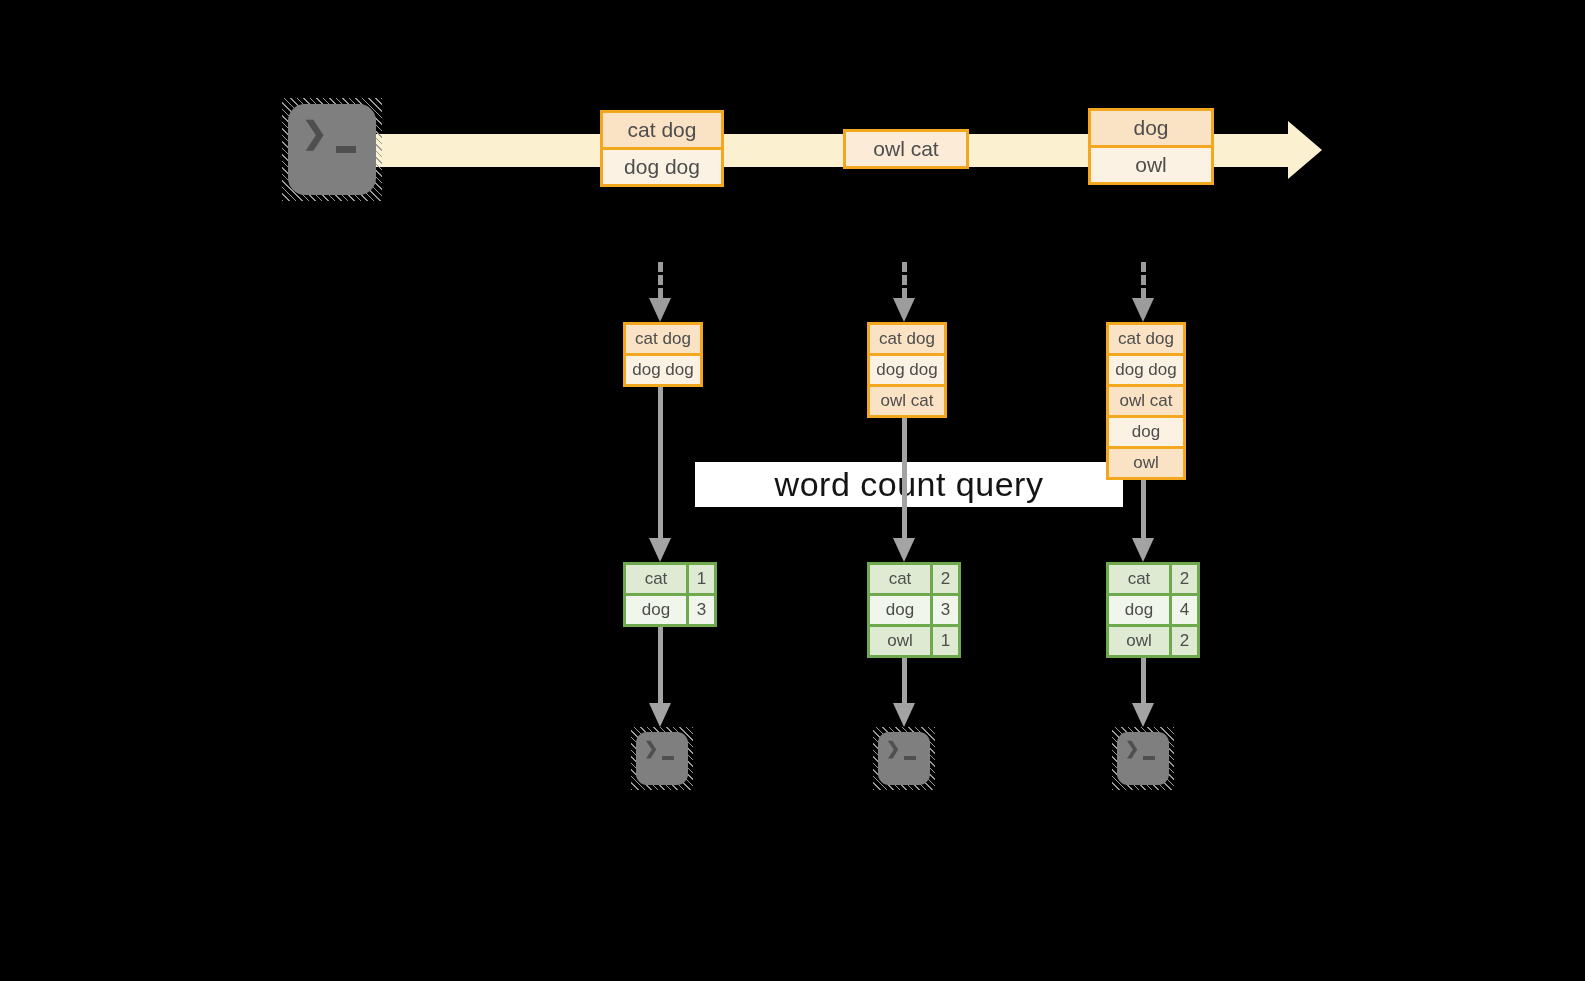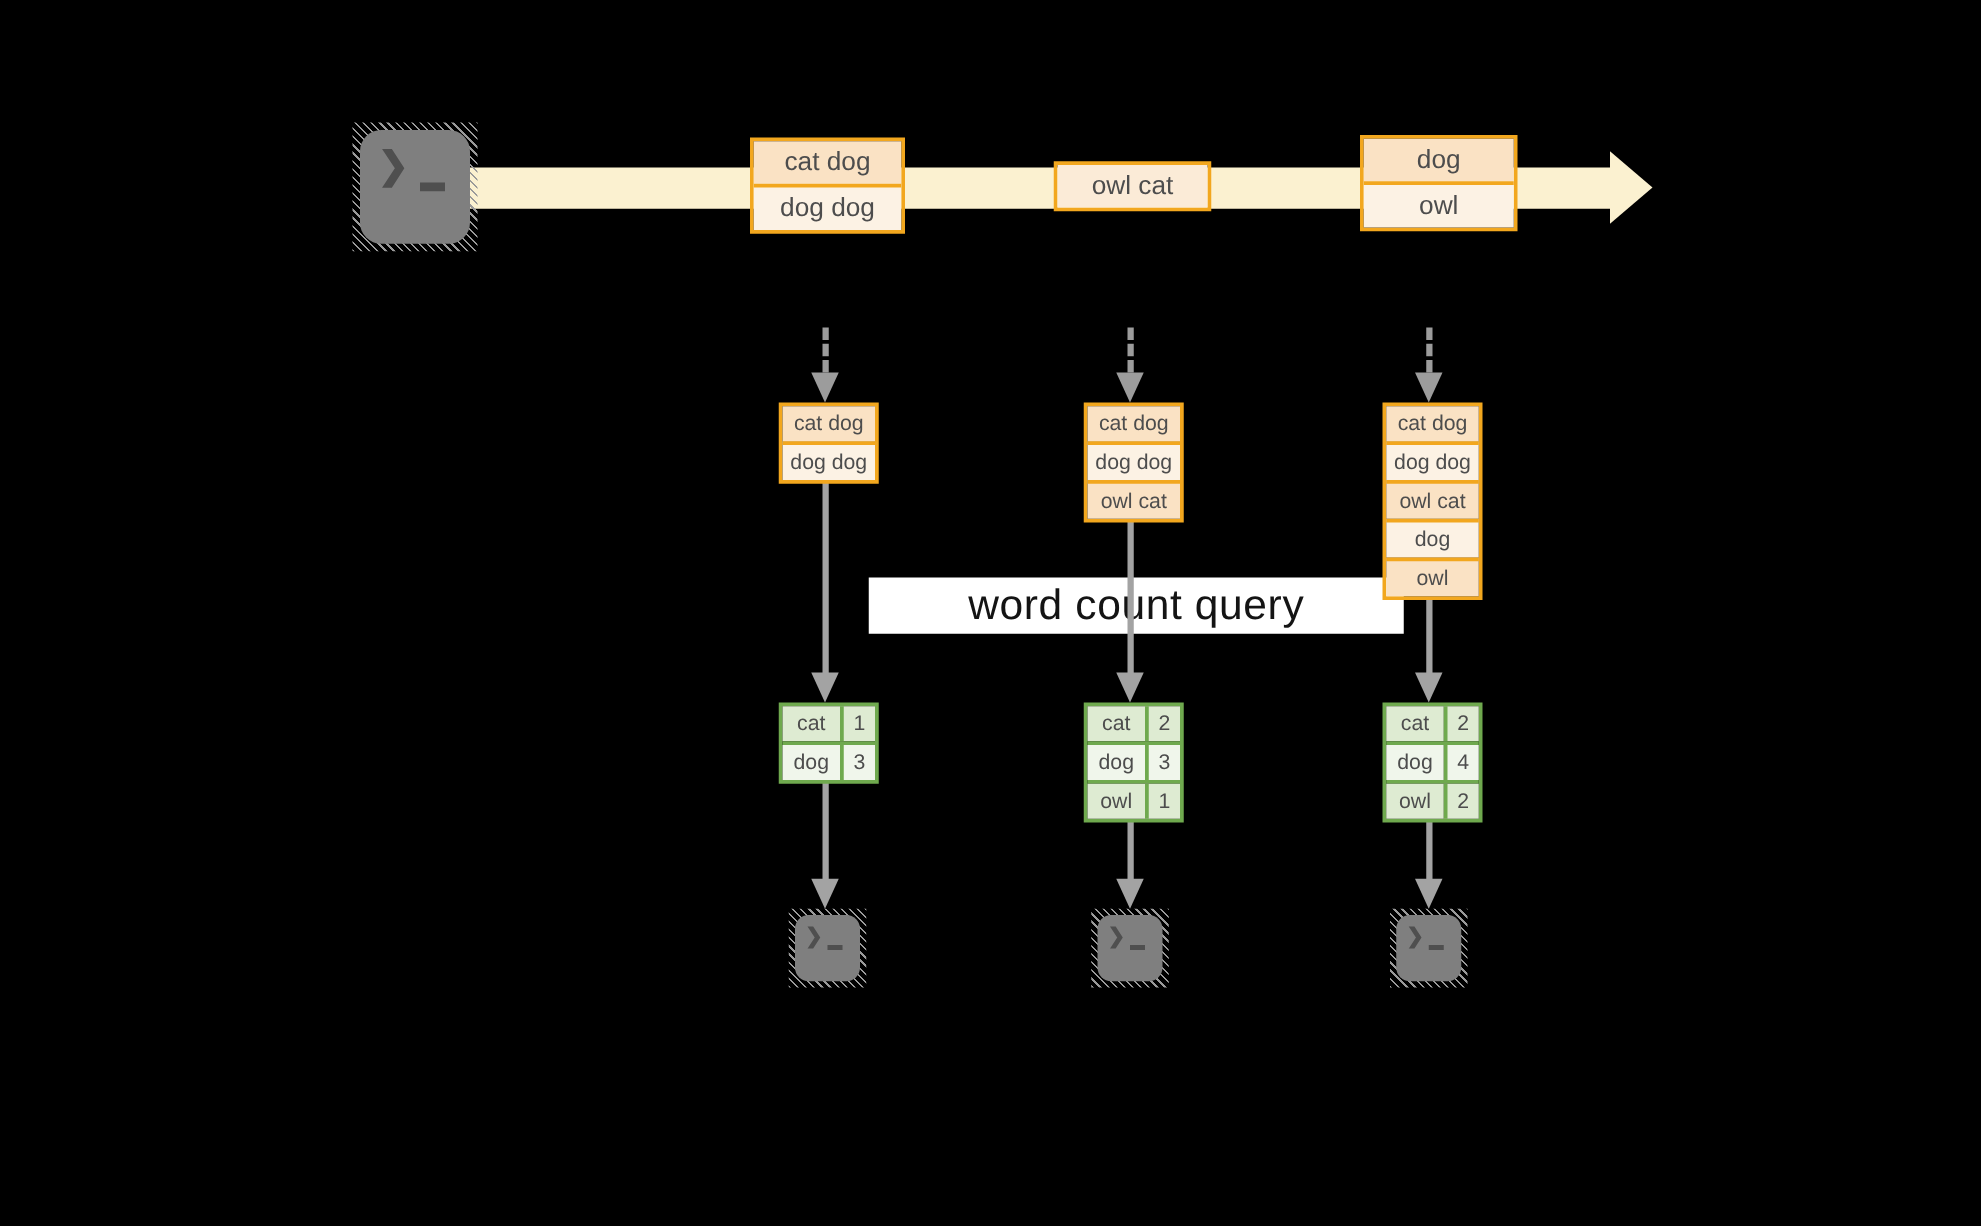--- a/index.html
+++ b/index.html
@@ -55,21 +55,21 @@
         font-size:17px;color:var(--celltext);}
   .srow + .srow{border-top:3px solid var(--orange);}
   .sbox .srow:nth-child(odd){background:var(--peach-dark);}
   .sbox .srow:nth-child(even){background:var(--peach-light);}
 
   
   .gtable{position:absolute;border:3px solid var(--green);display:flex;flex-direction:column;z-index:5;}
   .grow{display:flex;height:28px;}
   .grow + .grow{border-top:3px solid var(--green);}
   .gcell{display:flex;align-items:center;justify-content:center;font-size:17px;color:var(--celltext);}
-  .gcell.word{width:46px;}
+  .gcell.word{width:60px;}
   .gcell.val{width:25px;border-left:3px solid var(--green);}
   .gtable .grow:nth-child(odd) .gcell{background:var(--green-dark);}
   .gtable .grow:nth-child(even) .gcell{background:var(--green-light);}
 
   
   .dashline{position:absolute;width:0;border-left:5px dashed var(--dash);z-index:2;}
   .vline{position:absolute;width:5px;background:var(--arrow);z-index:4;}
   .ah-down{position:absolute;width:0;height:0;z-index:4;
     border-left:11px solid transparent;border-right:11px solid transparent;
     border-top:24px solid var(--arrow);}

